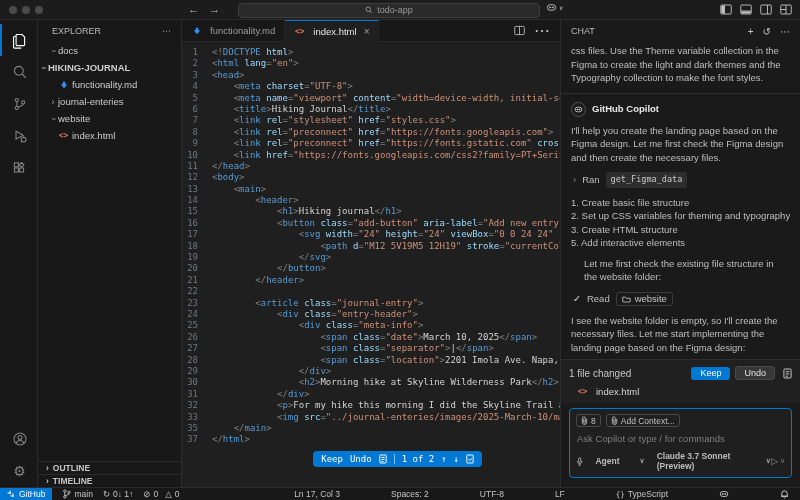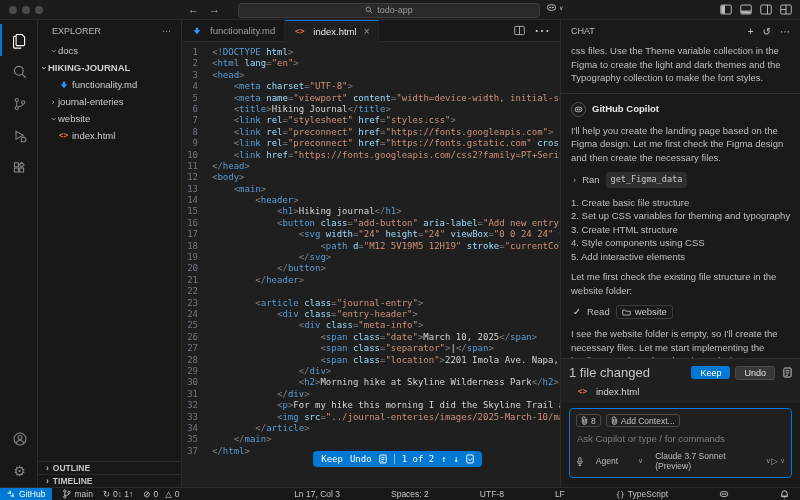--- a/index.html
+++ b/index.html
@@ -59,38 +59,38 @@
   .chat-title { font-size:9px; color:#bdbdbd; }
   .ch-actions { margin-left:auto; display:flex; gap:9px; align-items:center; color:#c5c5c5; font-size:10px; }
   .chat-scroll { flex:1; overflow:hidden; padding:2px 10px 0 10px; color:#bfbfbf; line-height:13.5px; }
   .divider { border-top:1px solid #2e2e2e; margin:8px -10px 8px -10px; }
   .cp-head { display:flex; align-items:center; gap:6px; margin-bottom:7px; }
   .cp-avatar { width:15px; height:15px; border-radius:50%; border:1px solid #555; display:flex; align-items:center; justify-content:center; flex:none; }
   .cp-name { color:#e6e6e6; font-weight:bold; font-size:9.5px; }
   .ran-row { display:flex; align-items:center; gap:6px; margin:8px 0 8px 2px; color:#bfbfbf; }
   .code-chip { font-family:"DejaVu Sans Mono", monospace; font-size:8.5px; background:#2e2e2e; color:#c8c8c8; padding:1px 5px; border-radius:3px; }
   .steps div { white-space:nowrap; }
-  .para { margin:7px 0; }
+  .para { margin:7px 13px; }
   .read-row { display:flex; align-items:center; gap:6px; margin:8px 0 8px 2px; }
   .chip { display:inline-flex; align-items:center; gap:4px; border:1px solid #3c3c3c; border-radius:3px; padding:0 5px; height:14px; color:#c8c8c8; }
 
   .changes-bar { background:#202020; border-top:1px solid #2f2f2f; padding:6px 8px 4px 8px; }
   .cb-row1 { display:flex; align-items:center; }
-  .cb-label { color:#c5c5c5; font-size:13px; }
+  .cb-label { color:#c5c5c5; font-size:10px; }
   .cb-btns { margin-left:auto; display:flex; align-items:center; gap:5px; }
   .btn-keep { background:#0078d4; color:#fff; border-radius:3px; font-size:9px; padding:1.5px 9px; }
   .btn-undo { background:#373737; color:#e0e0e0; border:1px solid #4a4a4a; border-radius:3px; font-size:9px; padding:1px 8px; }
   .cb-file { display:flex; align-items:center; gap:5px; margin:6px 0 2px 8px; color:#d5d5d5; }
 
   .input-box { margin:5px 8px 9px 8px; border:1px solid #0078d4; border-radius:4px; background:#1f1f1f; padding:5px 6px 6px 6px; }
   .chips-row { display:flex; gap:5px; }
   .chip-sm { display:inline-flex; align-items:center; gap:3px; border:1px solid #4a4a4a; border-radius:3px; font-size:8.5px; color:#c0c0c0; padding:0 4px; height:13px; }
   .placeholder { color:#7e7e7e; margin:6px 0 0 1px; font-size:9.5px; }
   .input-controls { display:flex; align-items:center; margin-top:7px; color:#bdbdbd; font-size:8.5px; }
-  .picker { display:flex; align-items:center; gap:20px; margin-left:12px; }
+  .picker { display:flex; align-items:center; gap:20px; margin-left:12px;font-weight:bold; }
   .send-group { margin-left:auto; display:flex; align-items:center; gap:2px; color:#9a9a9a; font-size:9px; }
 
   
   .statusbar { display:flex; align-items:center; height:13px; background:#181818; border-top:1px solid #2b2b2b; font-size:8.5px; color:#c5c5c5; }
   .sb-remote { display:flex; align-items:center; gap:4px; background:#0078d4; color:#fff; height:100%; padding:0 7px;text-align:center; }
   .sb-item { display:flex; align-items:center; gap:3px; margin-left:10px; }
   .sb-right { margin-left:auto; display:flex; align-items:center;gap:40px; }
   .sb-right .sb-item { margin-left:0; margin-right:11px; }
   svg { display:block; }
   .mono { font-family:"DejaVu Sans Mono", monospace; }
@@ -394,24 +394,20 @@
               <span class="ln">31</span>
               <span class="ct"><span class="tk-x">            </span><span class="tk-p">&lt;/</span><span class="tk-t">div</span><span class="tk-p">&gt;</span></span>
             </div>
             <div class="cl">
               <span class="ln">32</span>
               <span class="ct"><span class="tk-x">            </span><span class="tk-p">&lt;</span><span class="tk-t">p</span><span class="tk-p">&gt;</span><span class="tk-x">For my hike this morning I did the Skyline Trail and Manzanita Trail loop.</span></span>
             </div>
             <div class="cl">
               <span class="ln">33</span>
               <span class="ct"><span class="tk-x">            </span><span class="tk-p">&lt;</span><span class="tk-t">img</span><span class="tk-x"> </span><span class="tk-a">src</span><span class="tk-p">=</span><span class="tk-s">"../journal-enteries/images/2025-March-10/map.png"</span></span>
-            </div>
-            <div class="cl">
-              <span class="ln">34</span>
-              <span class="ct"><span class="tk-x">        </span><span class="tk-p">&lt;/</span><span class="tk-t">article</span><span class="tk-p">&gt;</span></span>
             </div>
             <div class="cl">
               <span class="ln">35</span>
               <span class="ct"><span class="tk-x">    </span><span class="tk-p">&lt;/</span><span class="tk-t">main</span><span class="tk-p">&gt;</span></span>
             </div>
             <div class="cl">
               <span class="ln">37</span>
               <span class="ct"><span class="tk-p">&lt;/</span><span class="tk-t">html</span><span class="tk-p">&gt;</span></span>
             </div>
           </div>
@@ -464,21 +460,20 @@
         <div class="ran-row">
           <span style="color:#9a9a9a;">›</span>
           <span>Ran</span>
           <span class="code-chip">get_Figma_data</span>
         </div>
 
         <div class="steps">
           <div>1. Create basic file structure</div>
           <div>2. Set up CSS variables for theming and typography</div>
           <div>3. Create HTML structure</div>
-          <div>4. Style components using CSS</div>
           <div>5. Add interactive elements</div>
         </div>
 
         <div class="para">Let me first check the existing file structure in the website folder:</div>
 
         <div class="read-row">
           <span style="color:#cfcfcf;">✓</span>
           <span>Read</span>
           <span class="chip">
             <svg width="9" height="8" viewBox="0 0 12 10" fill="none" stroke="#c8c8c8" stroke-width="1.1">

